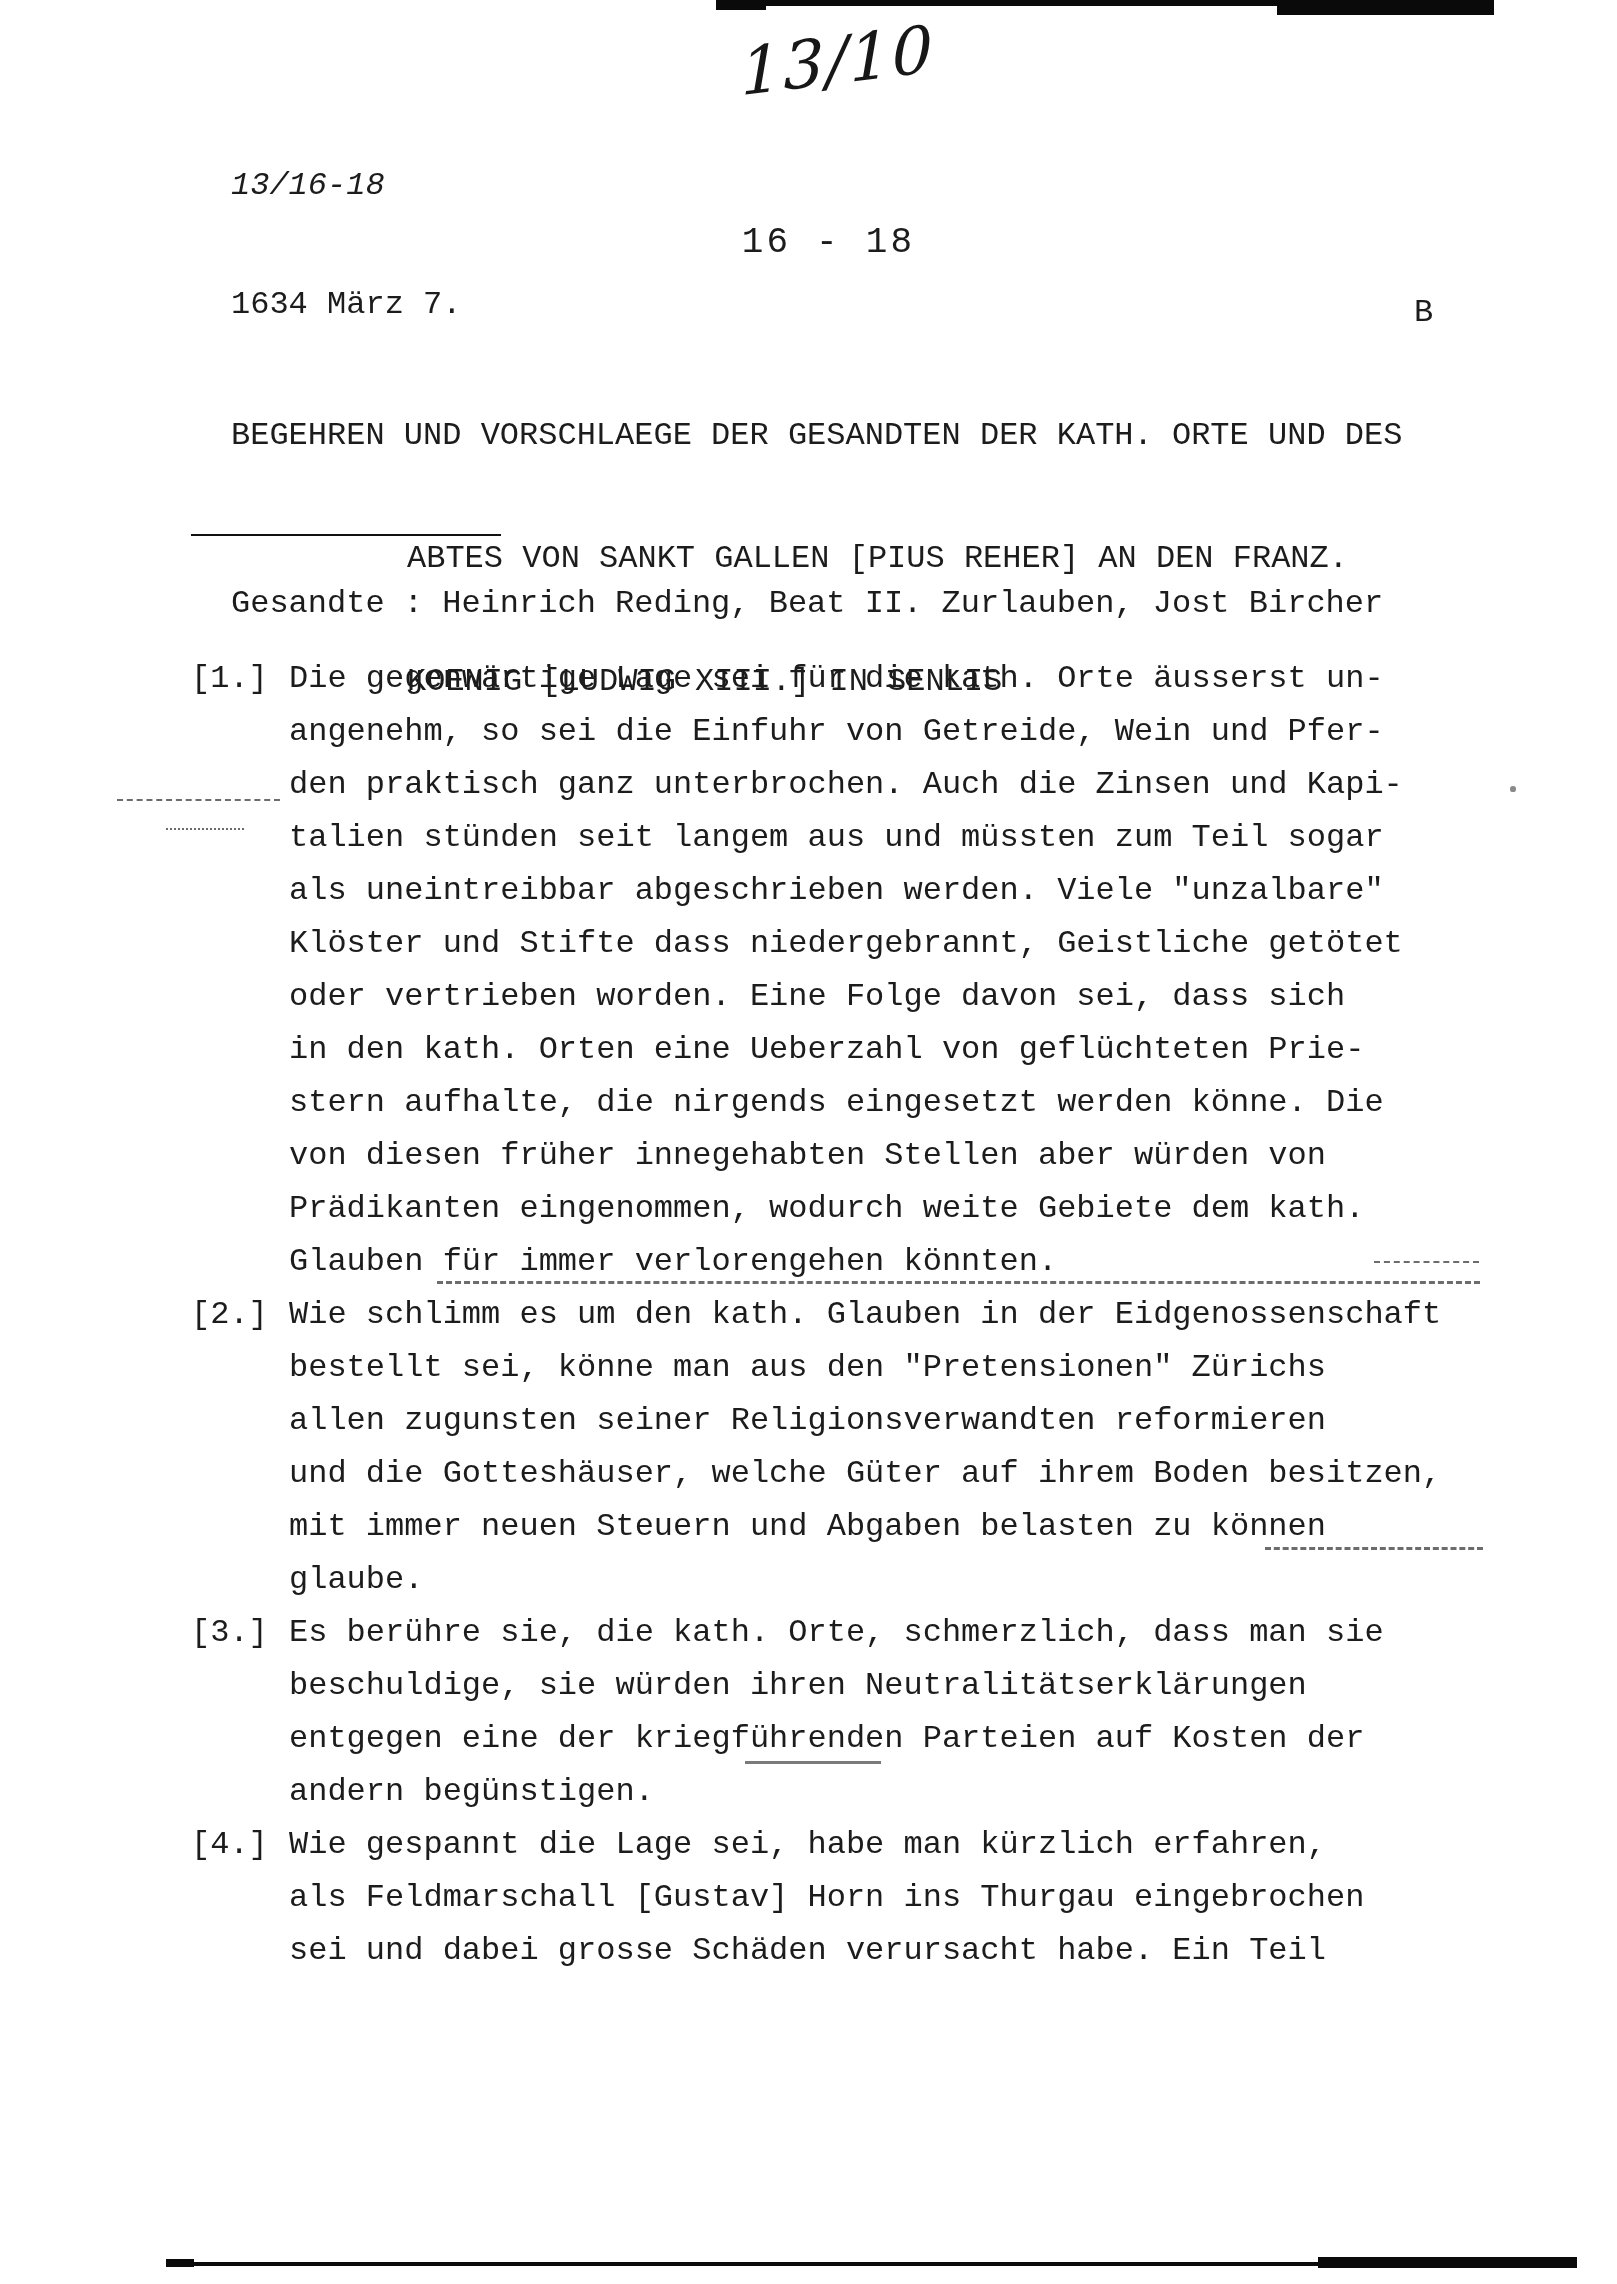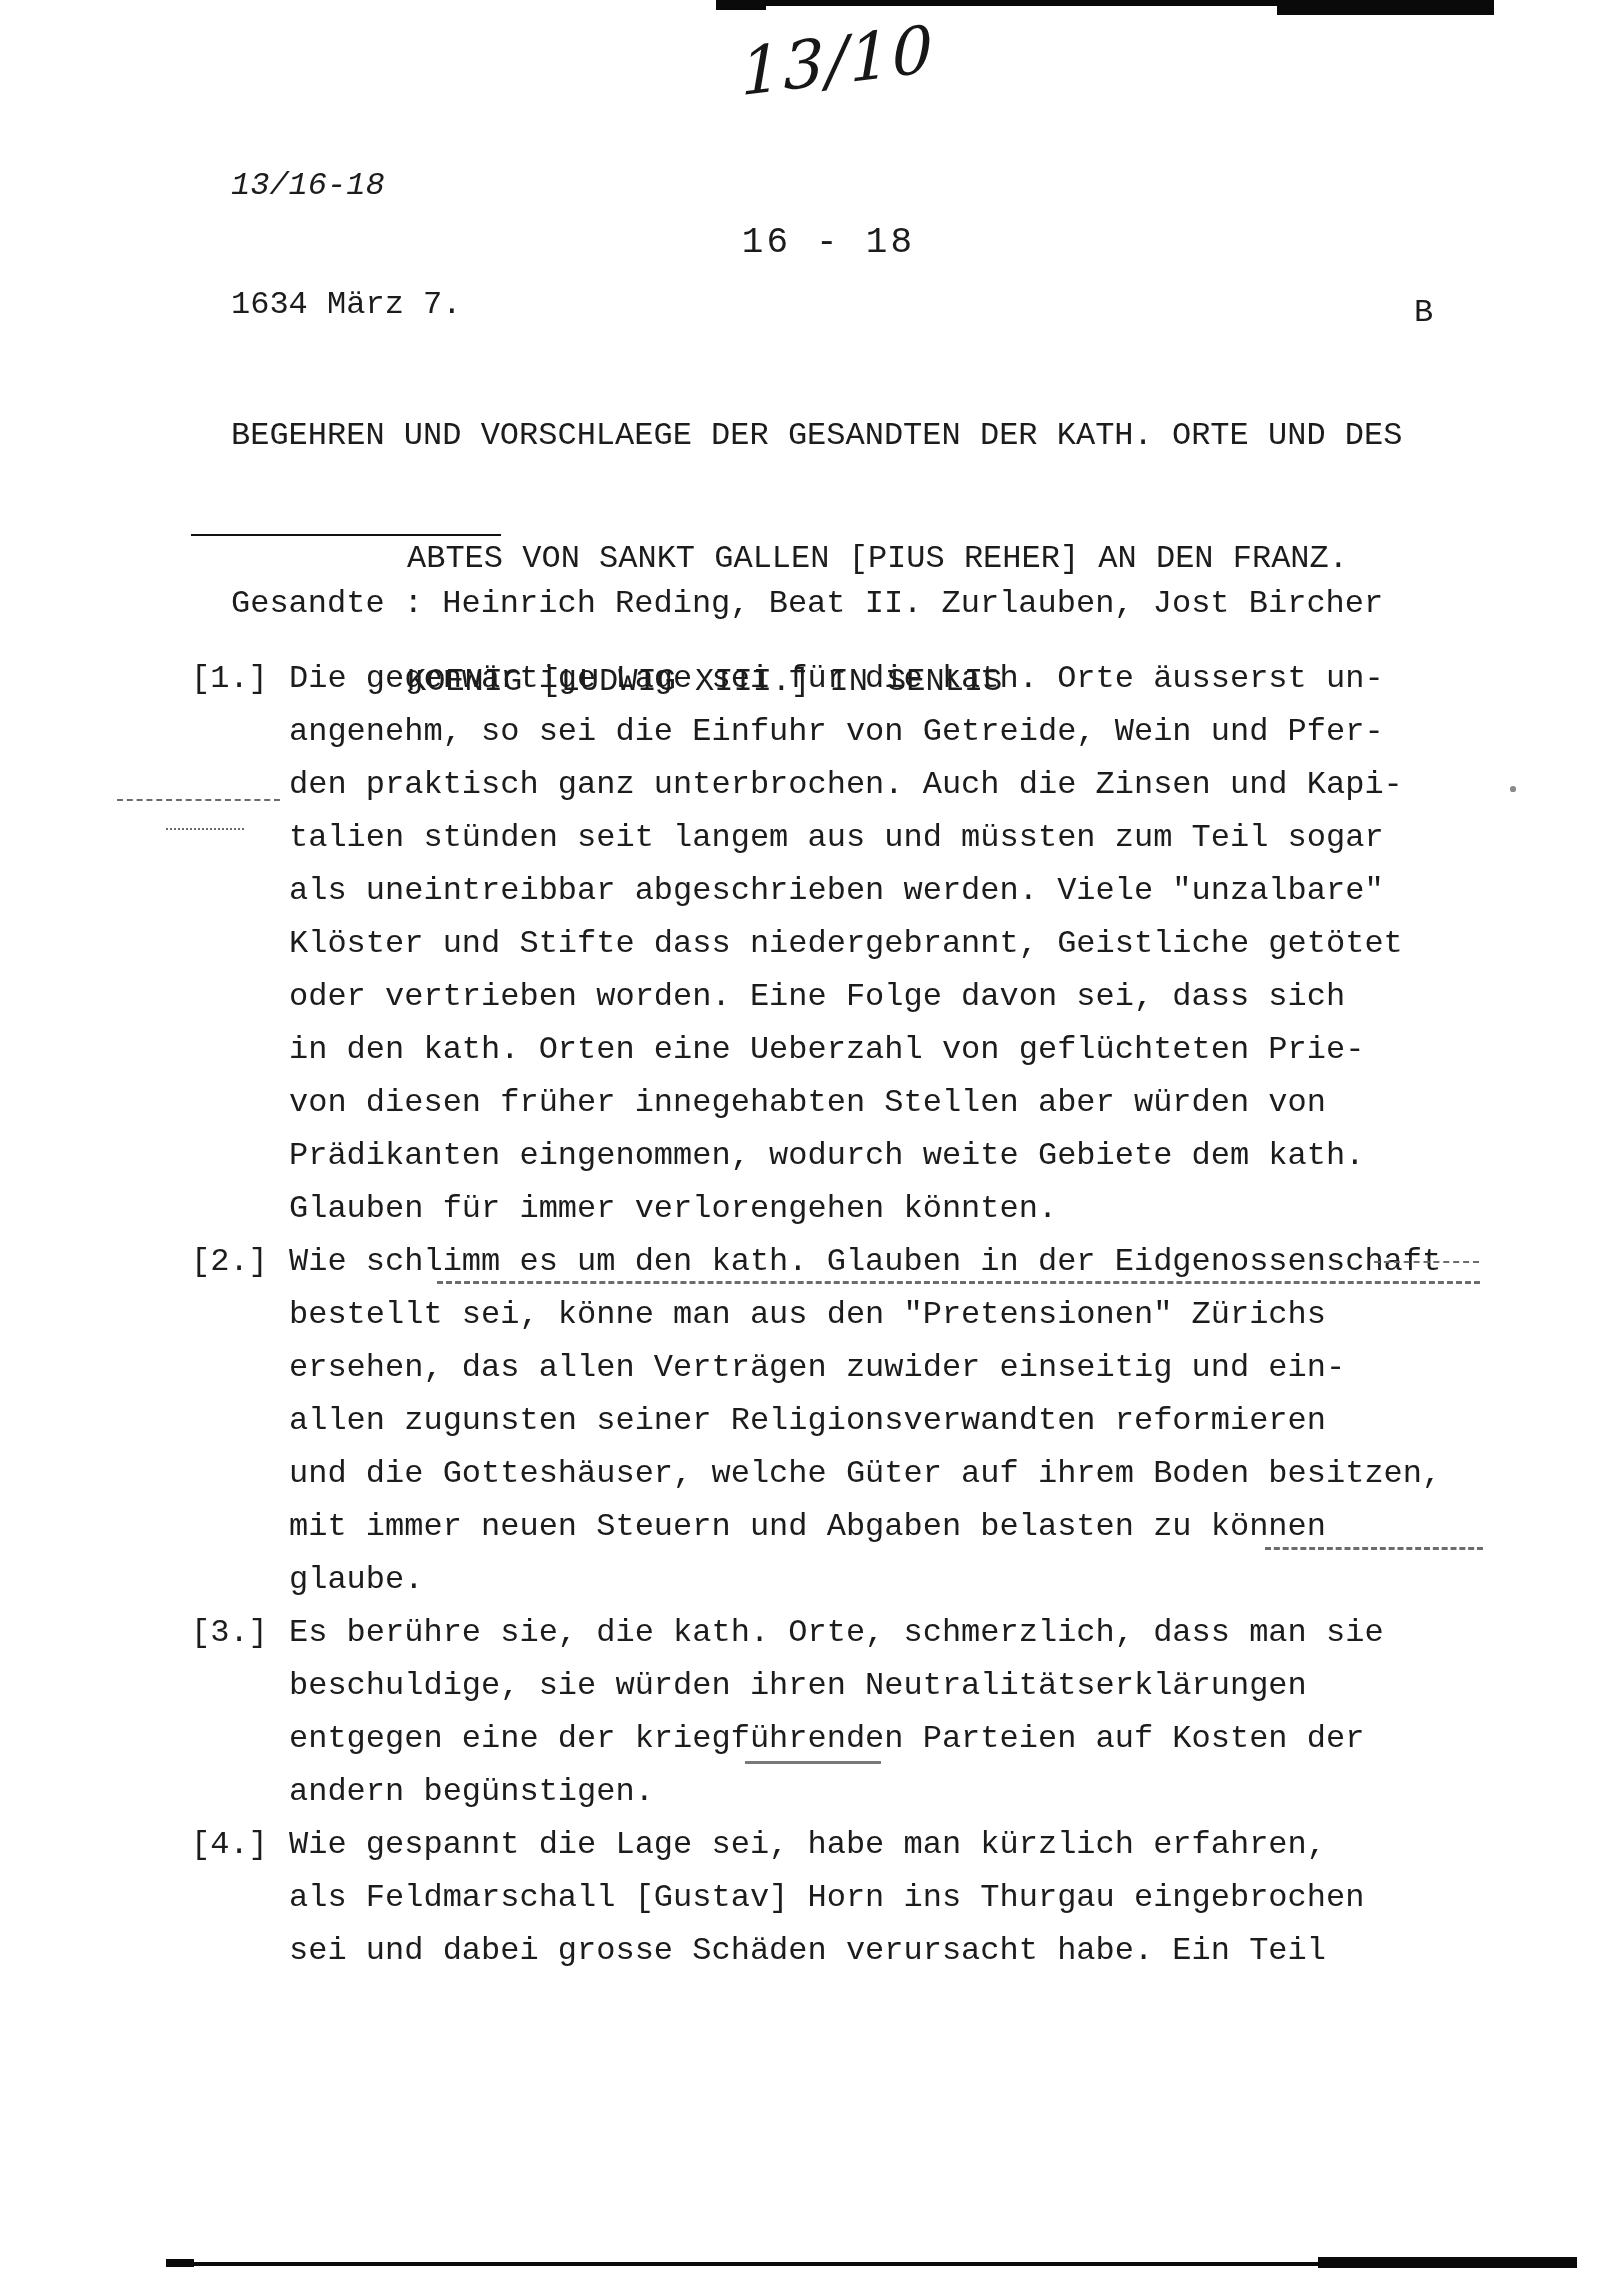--- a/index.html
+++ b/index.html
@@ -91,29 +91,29 @@
 
     <div class="para">
       <div class="line"><span class="marker">[1.]</span><span>Die gegenwärtige Lage sei für die kath. Orte äusserst un-</span></div>
       <div class="line cont">angenehm, so sei die Einfuhr von Getreide, Wein und Pfer-</div>
       <div class="line cont">den praktisch ganz unterbrochen. Auch die Zinsen und Kapi-</div>
       <div class="line cont">talien stünden seit langem aus und müssten zum Teil sogar</div>
       <div class="line cont">als uneintreibbar abgeschrieben werden. Viele "unzalbare"</div>
       <div class="line cont">Klöster und Stifte dass niedergebrannt, Geistliche getötet</div>
       <div class="line cont">oder vertrieben worden. Eine Folge davon sei, dass sich</div>
       <div class="line cont">in den kath. Orten eine Ueberzahl von geflüchteten Prie-</div>
+      <div class="line cont">stern aufhalte, die nirgends eingesetzt werden könne. Die</div>
       <div class="line cont">von diesen früher innegehabten Stellen aber würden von</div>
       <div class="line cont">Prädikanten eingenommen, wodurch weite Gebiete dem kath.</div>
       <div class="line cont">Glauben für immer verlorengehen könnten.</div>
     </div>
 
     <div class="para">
       <div class="line"><span class="marker">[2.]</span><span>Wie schlimm es um den kath. Glauben in der Eidgenossenschaft</span></div>
       <div class="line cont">bestellt sei, könne man aus den "Pretensionen" Zürichs</div>
-      <div class="line cont">ersehen, das allen Verträgen zuwider einseitig und ein-</div>
       <div class="line cont">allen zugunsten seiner Religionsverwandten reformieren</div>
       <div class="line cont">und die Gotteshäuser, welche Güter auf ihrem Boden besitzen,</div>
       <div class="line cont">mit immer neuen Steuern und Abgaben belasten zu können</div>
       <div class="line cont">glaube.</div>
     </div>
 
     <div class="para">
       <div class="line"><span class="marker">[3.]</span><span>Es berühre sie, die kath. Orte, schmerzlich, dass man sie</span></div>
       <div class="line cont">beschuldige, sie würden ihren Neutralitätserklärungen</div>
       <div class="line cont">entgegen eine der kriegführenden Parteien auf Kosten der</div>

